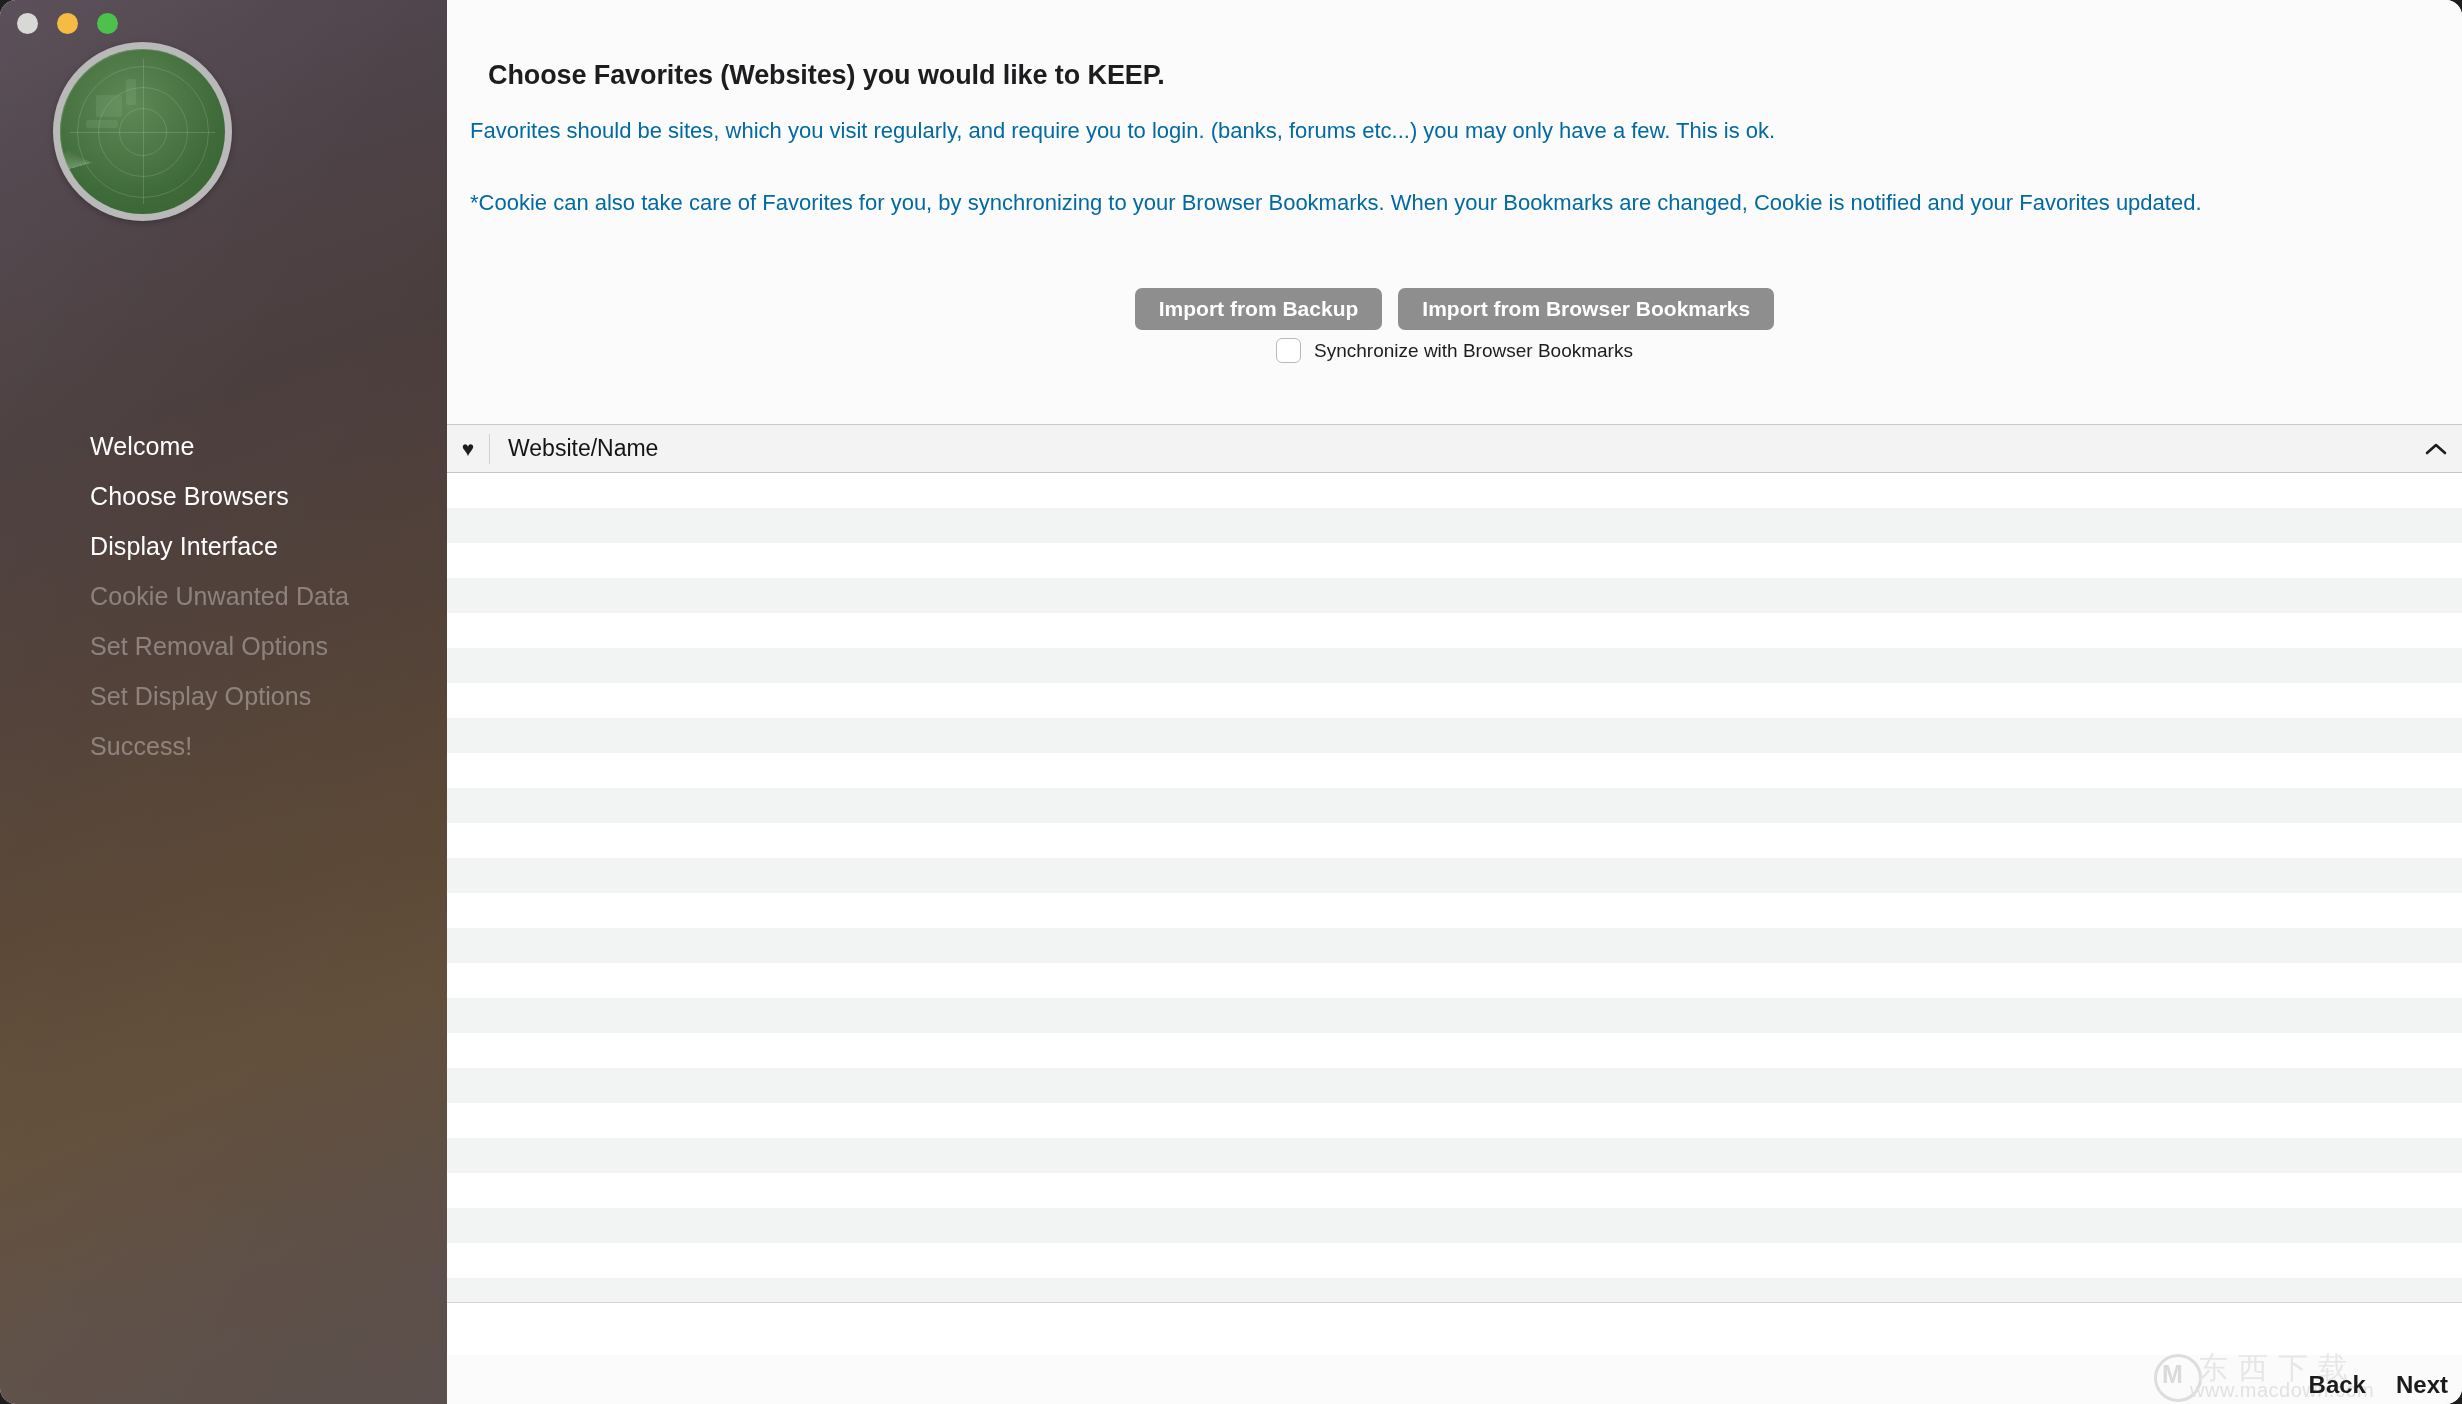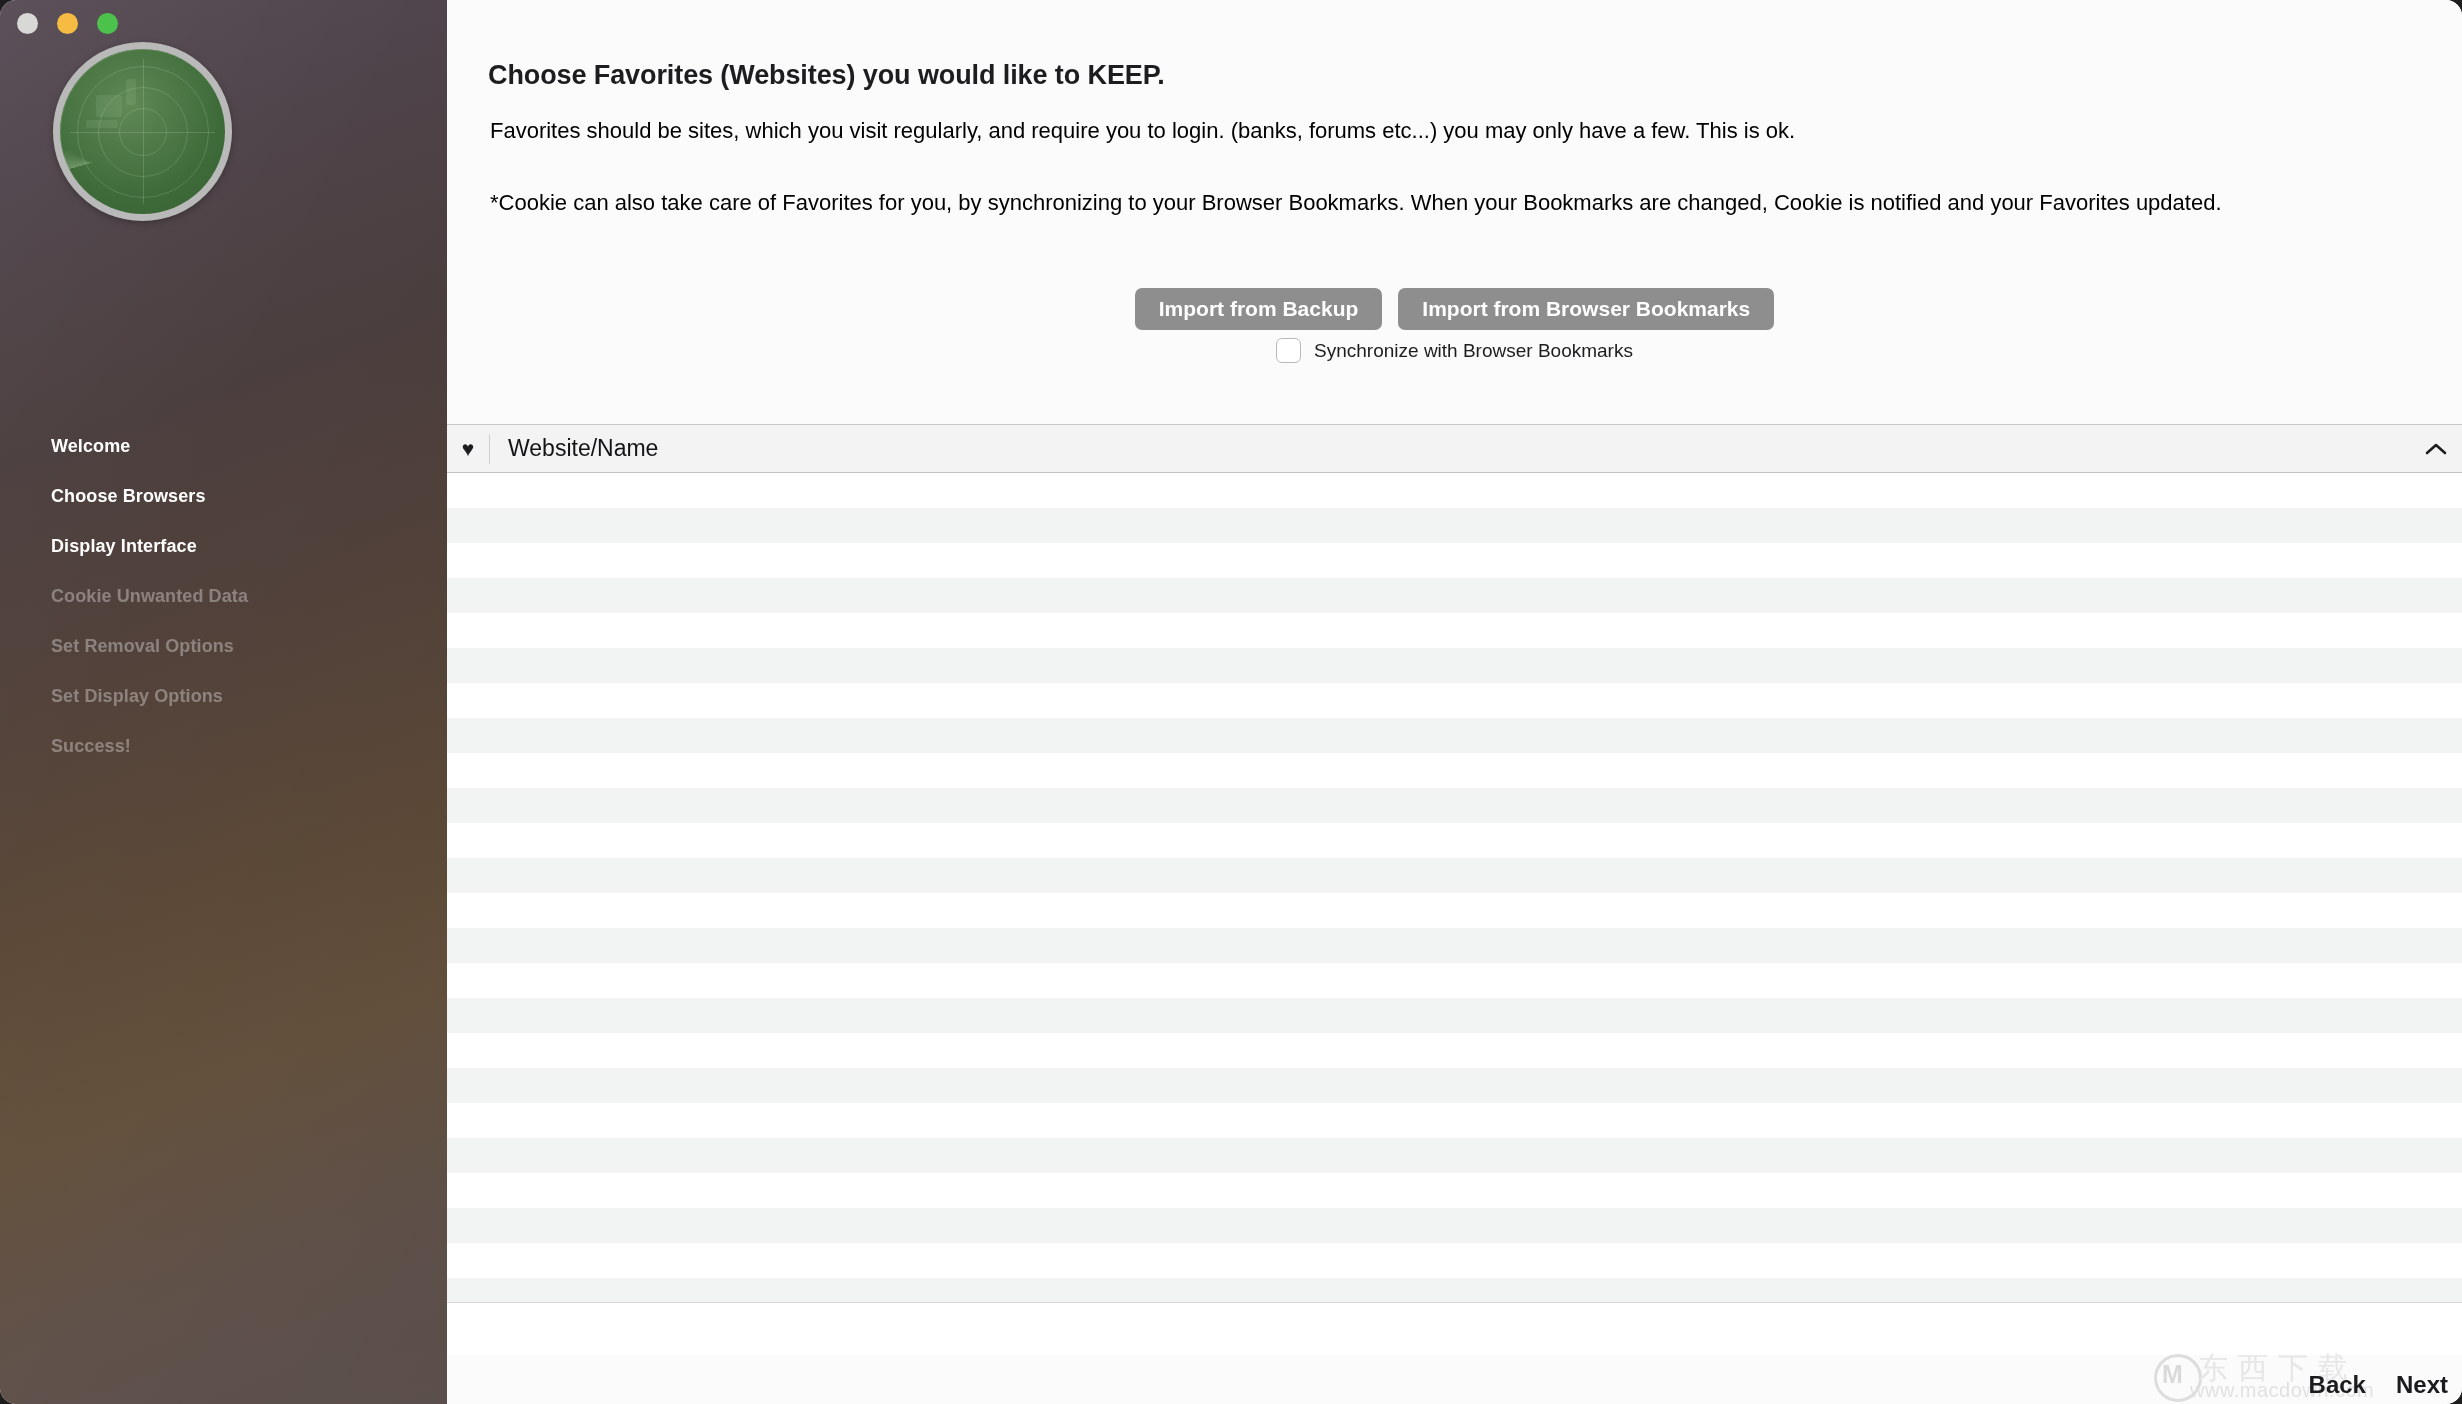--- a/index.html
+++ b/index.html
@@ -139,25 +139,26 @@
     position: absolute;
     left: 0;
     top: 421px;
     width: 447px;
     z-index: 4;
   }
   .nav-item {
     padding: 0 0 0 51px;
     height: 50px;
     line-height: 50px;
-    font-size: 18px;
-    font-weight: bold;
+    font-size: 25px;
+    font-weight: normal;
     letter-spacing: 0.1px;
     white-space: nowrap;
     cursor: default;
+    margin-left: 39px;
   }
   .nav-item.active   { color: #ffffff; }
   .nav-item.inactive { color: rgba(255,255,255,0.34); }
 
   
   #content {
     position: absolute;
     left: 447px;
     top: 0;
     width: 2015px;
@@ -171,23 +172,23 @@
     left: 41px;
     top: 60px;
     font-size: 27px;
     font-weight: bold;
     color: #1d1d1f;
     letter-spacing: -0.1px;
     white-space: nowrap;
   }
   .para {
     position: absolute;
-    left: 43px;
+    left: 23px;
     font-size: 22px;
-    color: #000000;
+    color: #0369a1;
     white-space: nowrap;
   }
   #para1 { top: 118px; }
   #para2 { top: 190px; }
 
   
   #import-row {
     position: absolute;
     left: 0;
     top: 288px;

